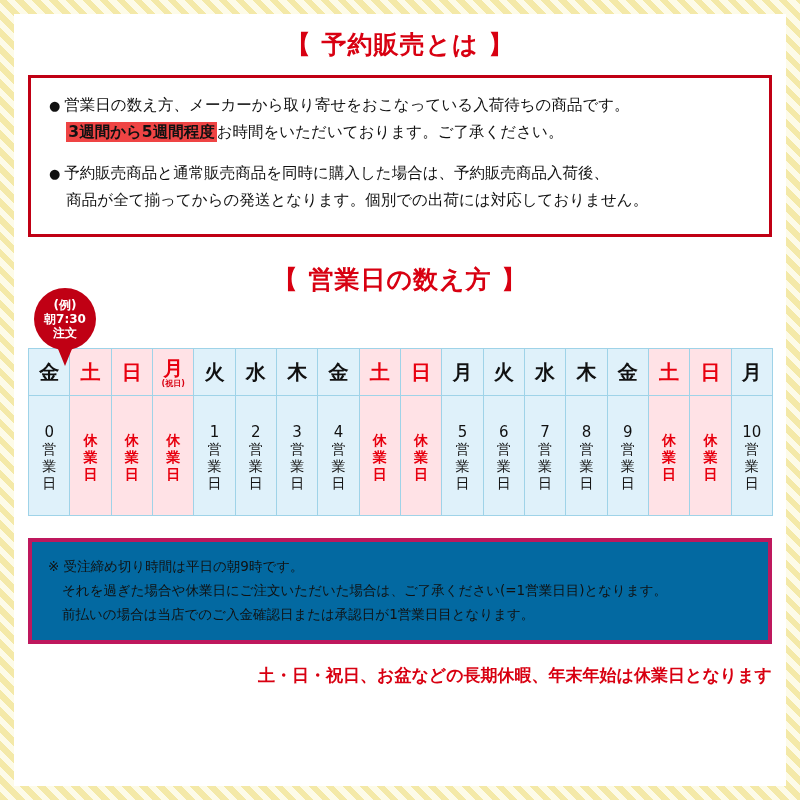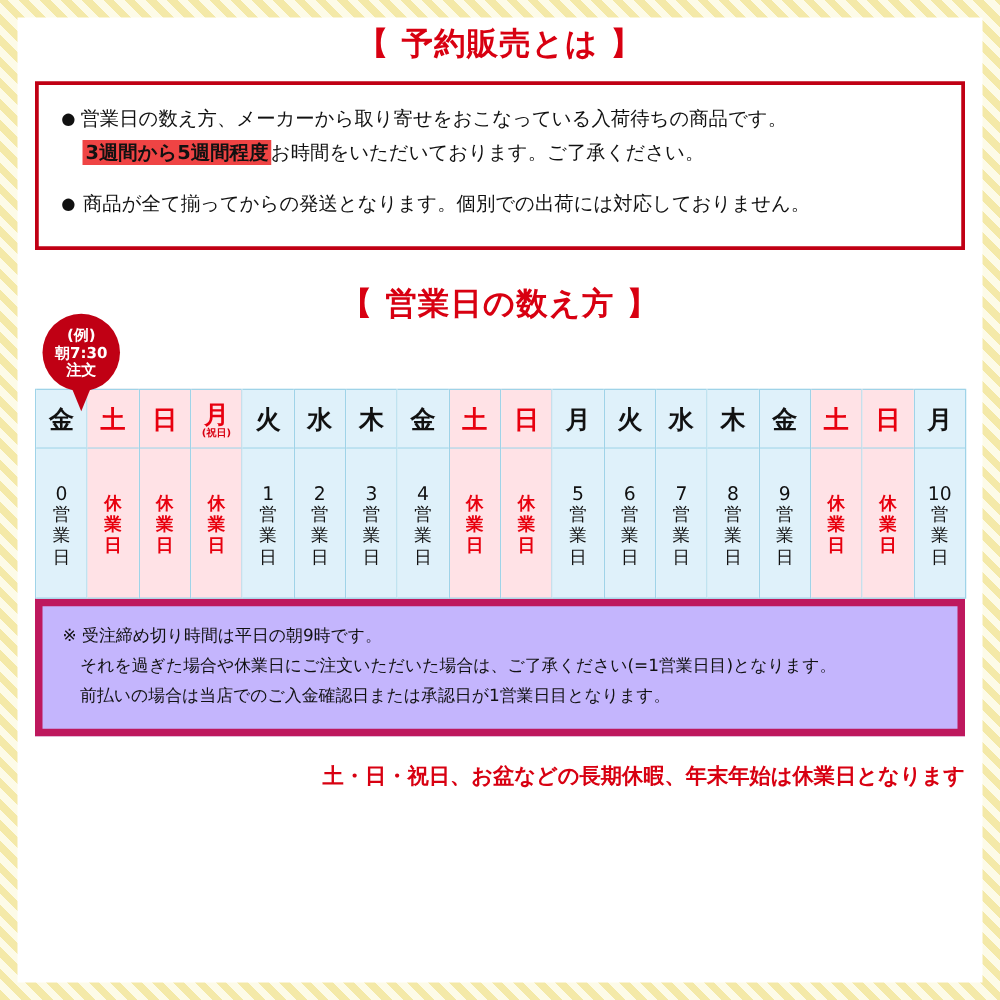--- a/index.html
+++ b/index.html
@@ -42,21 +42,21 @@
 
   
   .heading {
     text-align: center;
     color: #d80011;
     font-weight: bold;
     font-size: 25px;
     letter-spacing: 1px;
     font-family: "DejaVu Sans", "Liberation Sans", sans-serif;
   }
-  #h1 { margin-top: 18px; }
+  #h1 { margin-top: 28px; }
   #h2 { margin-top: 26px; }
 
   
   .redbox {
     margin-top: 14px;
     border: 3px solid #c00014;
     padding: 14px 18px 16px 18px;
     box-sizing: border-box;
   }
   .bullet-row {
@@ -175,22 +175,23 @@
   .day-body span.num { font-size: 15px; }
 
   
   .daycol.closed .day-head { background: #ffe2e6; }
   .daycol.closed .day-body { background: #ffe2e6; }
   .daycol.closed .day-head .dname { color: #e8000f; }
   .daycol.closed .day-body span { color: #e8000f; font-weight: bold; }
 
   
   .notes {
-    border: 6px solid #be185d;
-    background: #c4b5fd;
+    margin-top: 22px;
+    border: 4px solid #be185d;
+    background: #0369a1;
     padding: 12px 16px 14px 16px;
     box-sizing: border-box;
   }
   .note-line {
     font-size: 13.5px;
     line-height: 24px;
     color: #111;
     white-space: nowrap;
   }
   .note-line.ind { padding-left: 14px; }
@@ -222,20 +223,21 @@
         <div class="line">営業日の数え方、メーカーから取り寄せをおこなっている入荷待ちの商品です。</div>
         <div class="line indent">
           <span class="hl">3週間から5週間程度</span><span>お時間をいただいております。ご了承ください。</span>
         </div>
       </div>
     </div>
 
     <div class="bullet-row">
       <div class="bullet-mark">●</div>
       <div class="bullet-body">
+        <div class="line">予約販売商品と通常販売商品を同時に購入した場合は、予約販売商品入荷後、</div>
         <div class="line indent">商品が全て揃ってからの発送となります。個別での出荷には対応しておりません。</div>
       </div>
     </div>
 
   </div>
 
   <div class="heading" id="h2">【 営業日の数え方 】</div>
 
   <div class="calendar-wrap">
 

